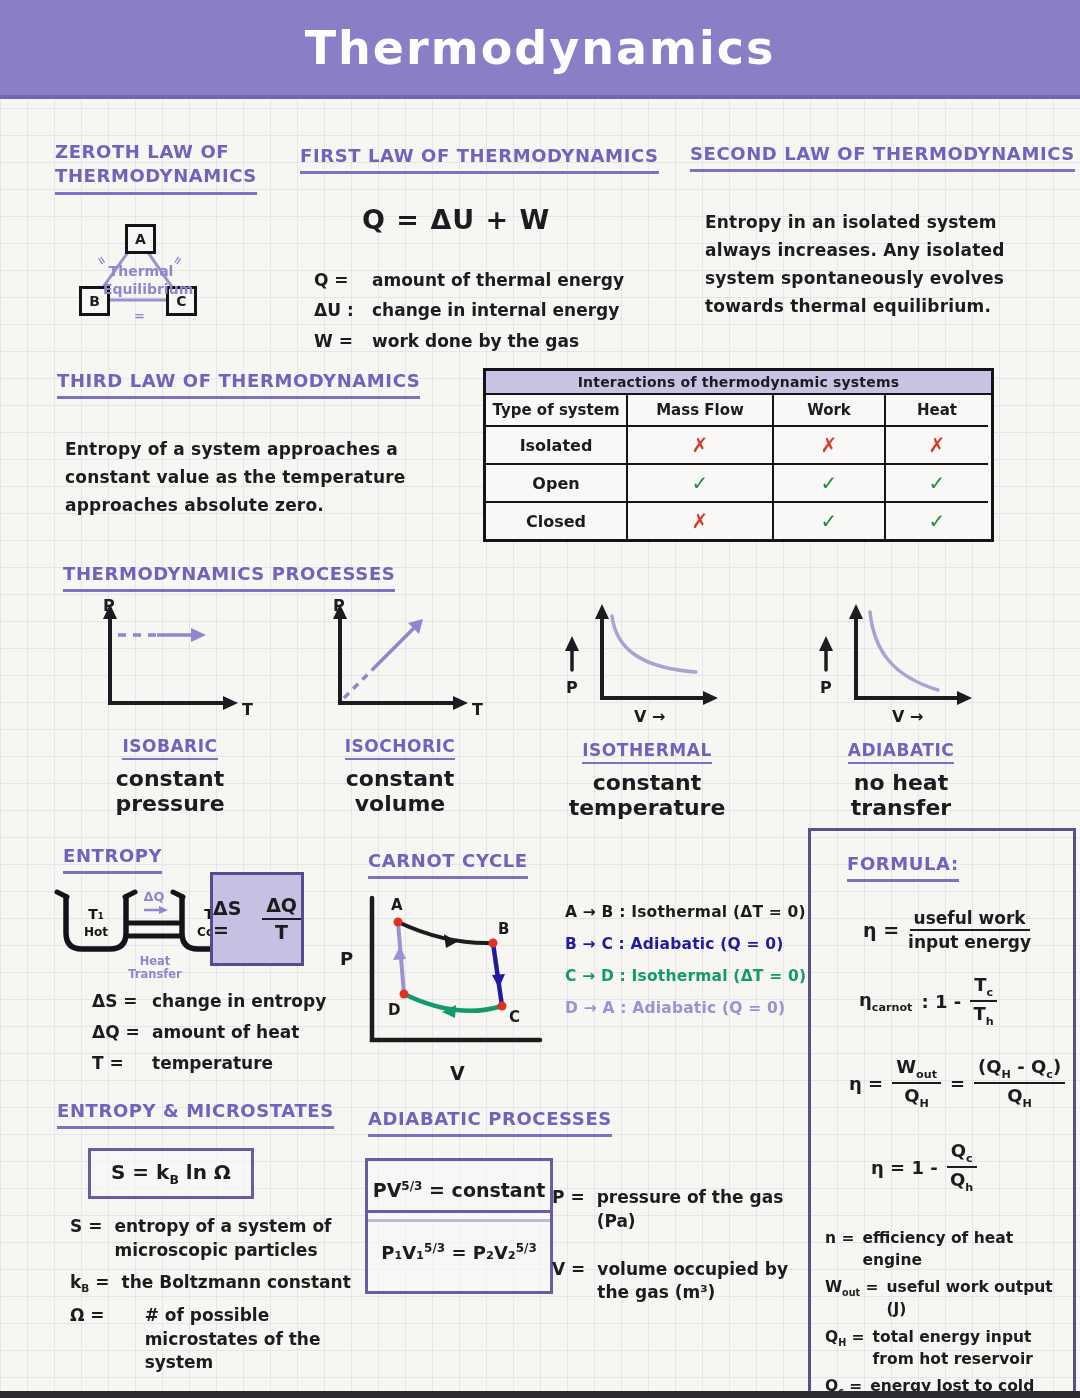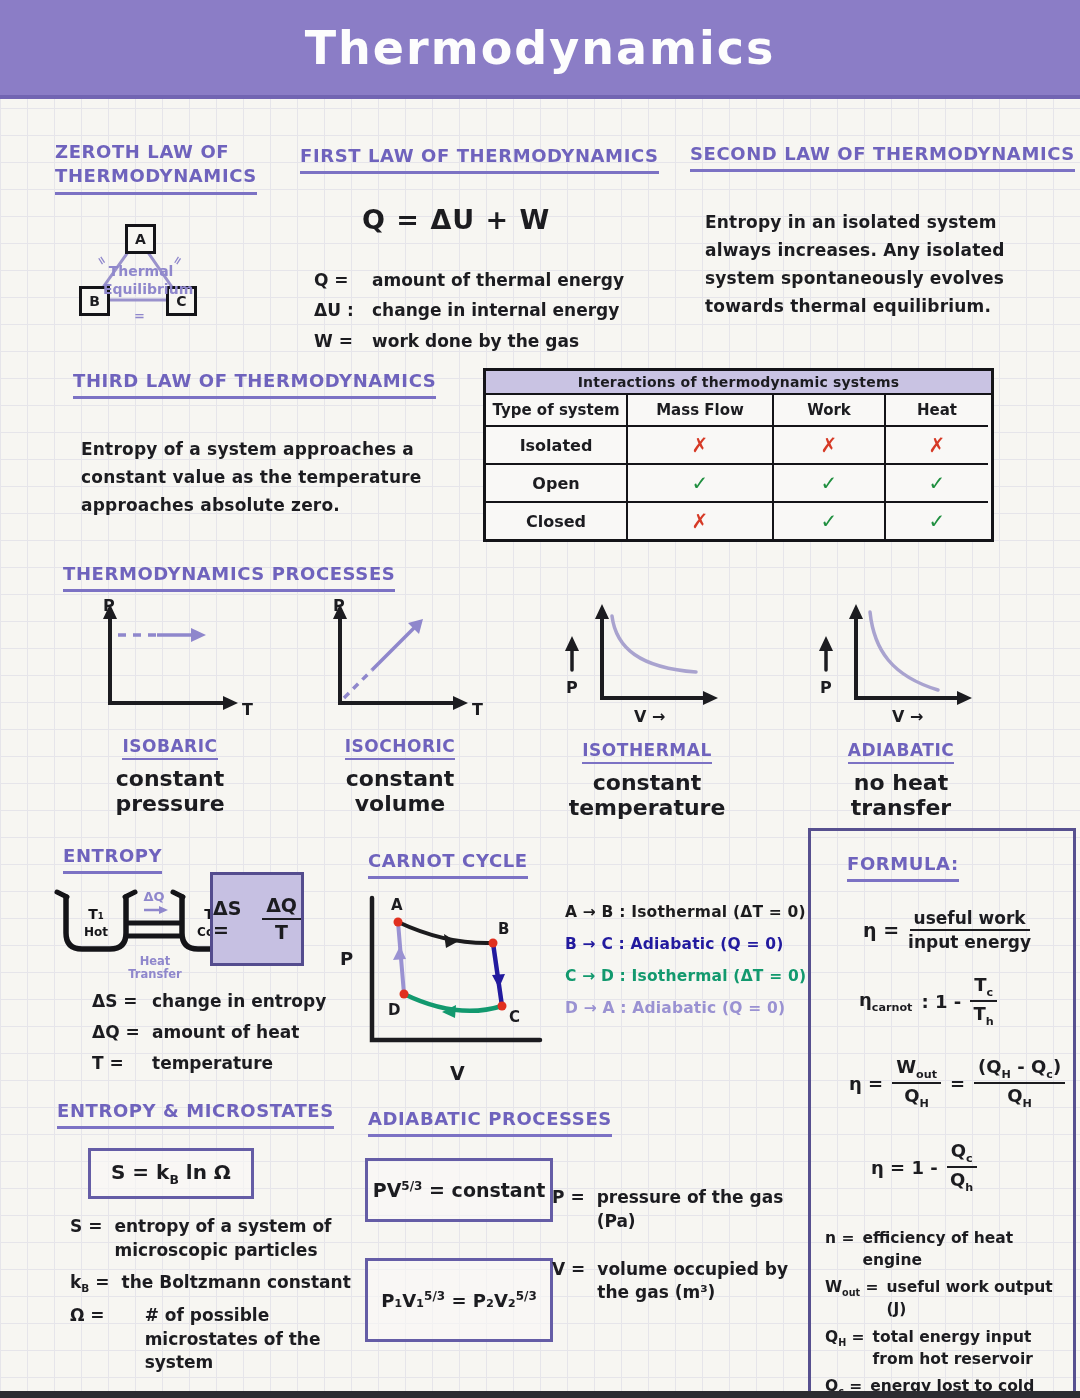--- a/index.html
+++ b/index.html
@@ -112,21 +112,21 @@
         <span>work done by the gas</span>
       </div>
     </div>
   </div>
 
   <div class="abs" style="left:690px;top:143px;width:330px;">
     <span class="hd">SECOND LAW OF THERMODYNAMICS</span>
     <div class="para" style="margin:36px 0 0 15px;width:305px;">Entropy in an isolated system always increases. Any isolated system spontaneously evolves towards thermal equilibrium.</div>
   </div>
 
-  <div class="abs" style="left:57px;top:370px;width:400px;margin-left:16px;">
+  <div class="abs" style="left:57px;top:370px;width:400px;">
     <span class="hd">THIRD LAW OF THERMODYNAMICS</span>
     <div class="para" style="margin:36px 0 0 8px;width:345px;">Entropy of a system approaches a constant value as the temperature approaches absolute zero.</div>
   </div>
 
   <div class="abs itable" style="left:483px;top:368px;">
     <div class="t-title">Interactions of thermodynamic systems</div>
     <div class="t-grid">
       <div class="t-cell t-head">Type of system</div>
       <div class="t-cell t-head">Mass Flow</div>
       <div class="t-cell t-head">Work</div>
@@ -389,21 +389,21 @@
       <span style="max-width:230px;margin-left:28px;"># of possible microstates of the system</span>
     </div>
   </div>
 
   <div class="abs" style="left:368px;top:1108px;">
     <span class="hd">ADIABATIC PROCESSES</span>
   </div>
   <div class="abs fbox" style="left:365px;top:1158px;width:182px;height:58px;">
     <span style="font-size:19px;"><span>PV</span><sup style="font-size:12px;">5/3</sup> <span>= constant</span></span>
   </div>
-  <div class="abs fbox" style="left:365px;top:1258px;width:182px;height:78px;text-align:center;">
+  <div class="abs fbox" style="left:365px;top:1210px;width:182px;height:78px;text-align:center;">
     <span style="font-size:18px;"><span>P₁V₁</span><sup style="font-size:12px;">5/3</sup> <span>=</span> <span>P₂V₂</span><sup style="font-size:12px;">5/3</sup></span>
   </div>
   <div class="abs defs" style="left:552px;top:1186px;gap:24px;">
     <div class="def">
       <span class="term">P =</span>
       <span style="max-width:200px;">pressure of the gas (Pa)</span>
     </div>
     <div class="def">
       <span class="term">V =</span>
       <span style="max-width:200px;">volume occupied by the gas (m³)</span>

